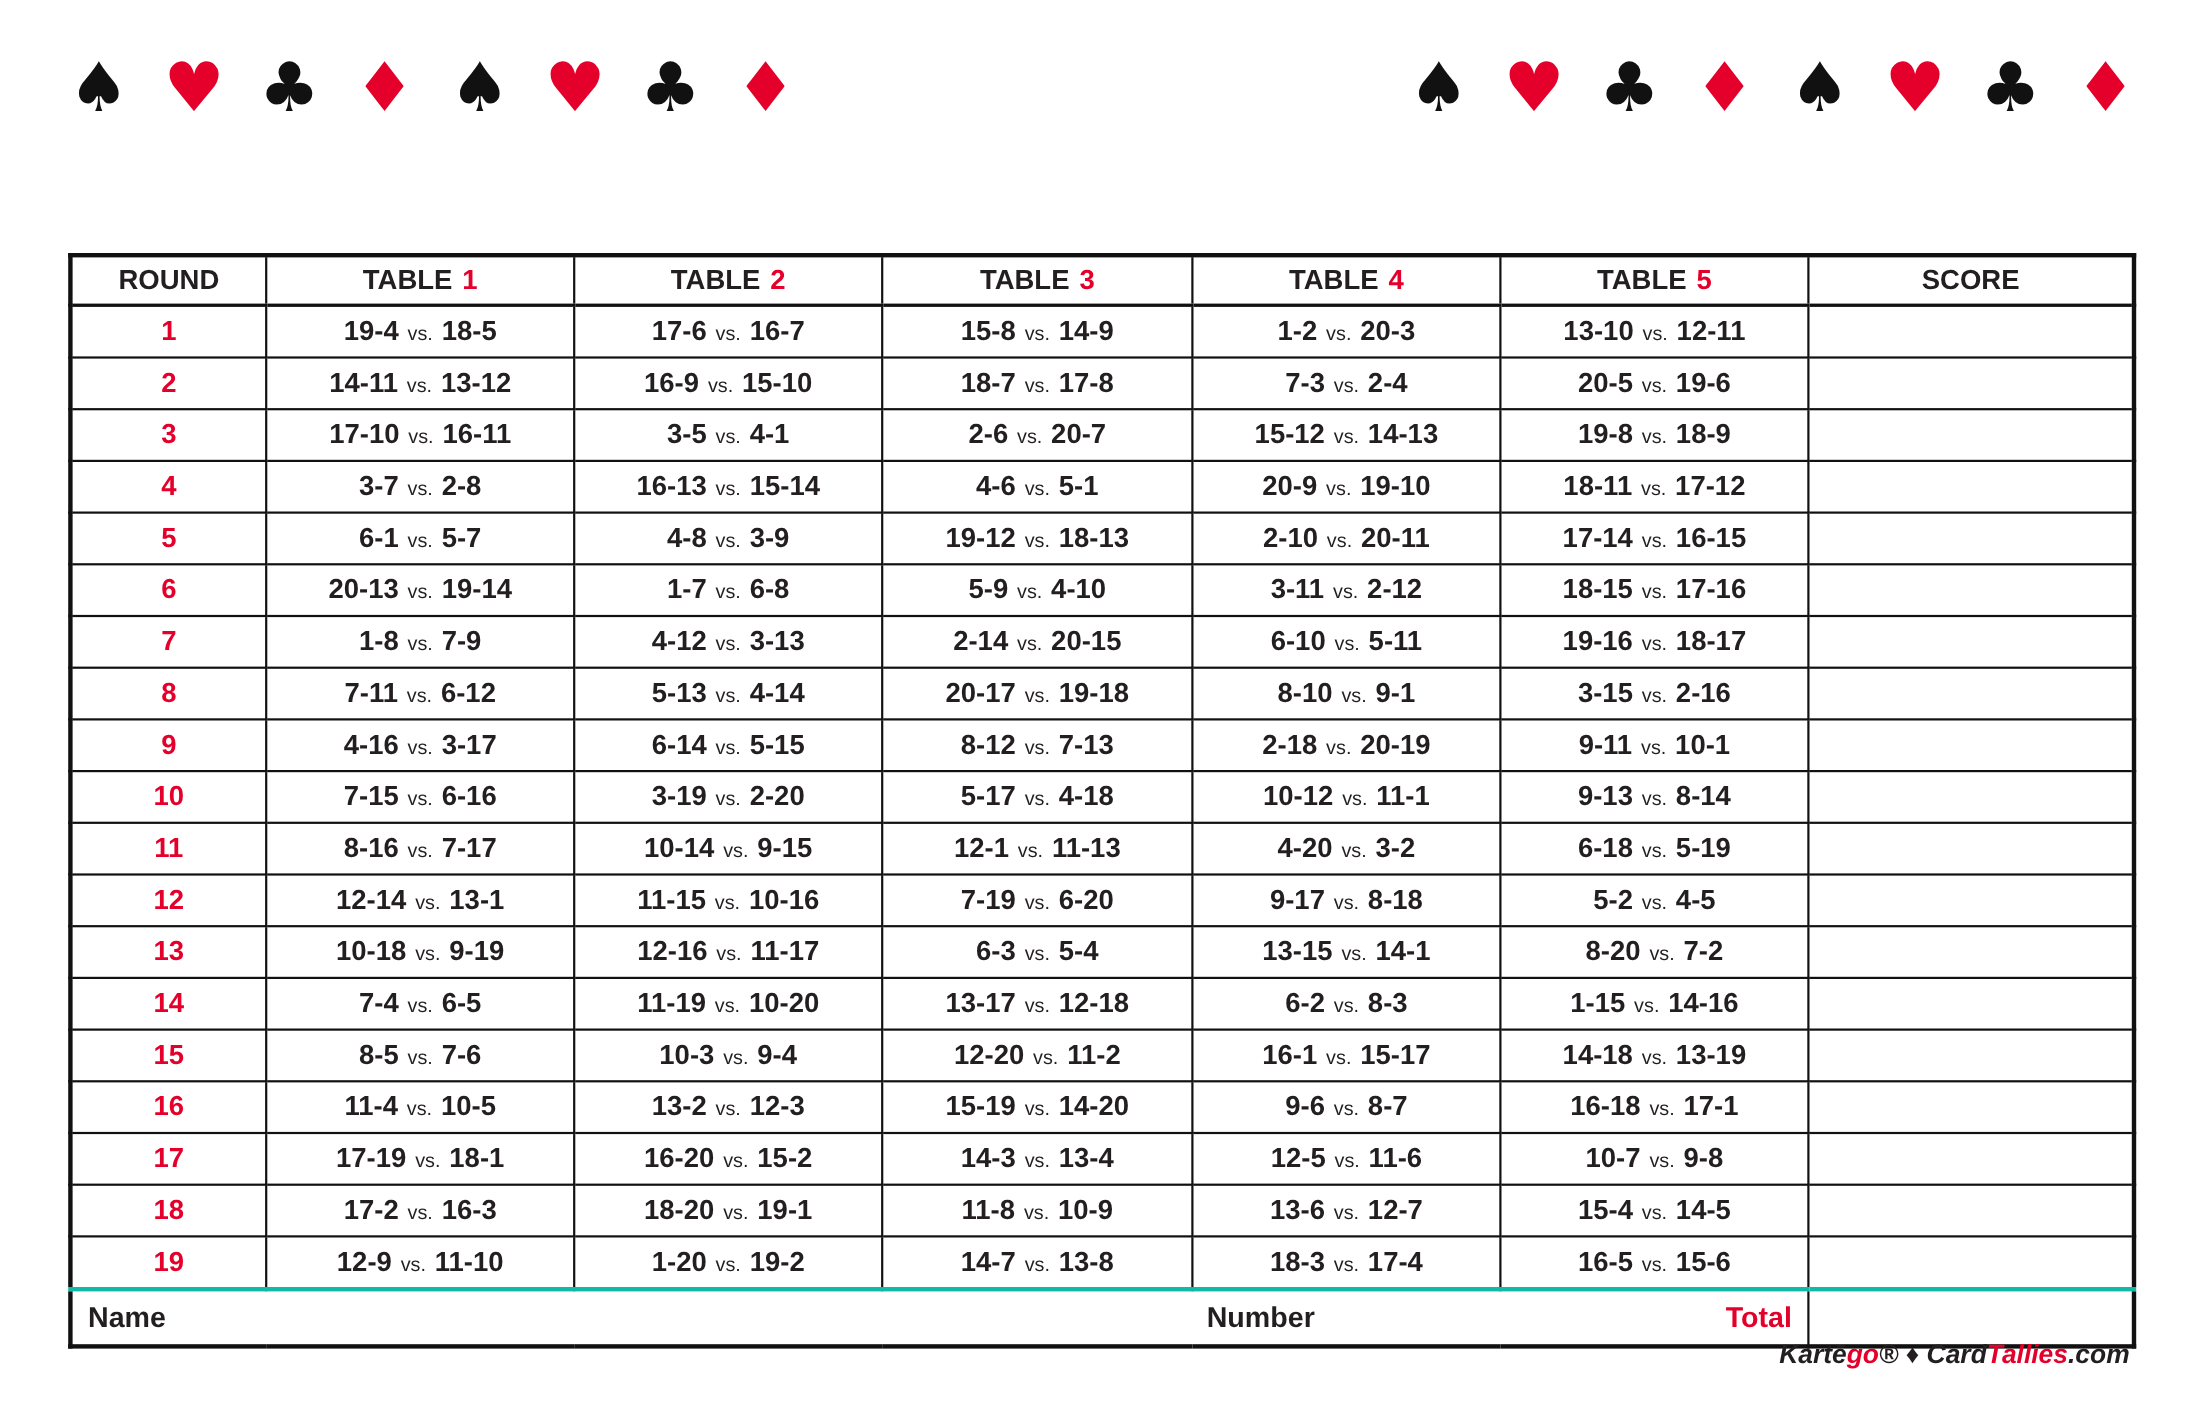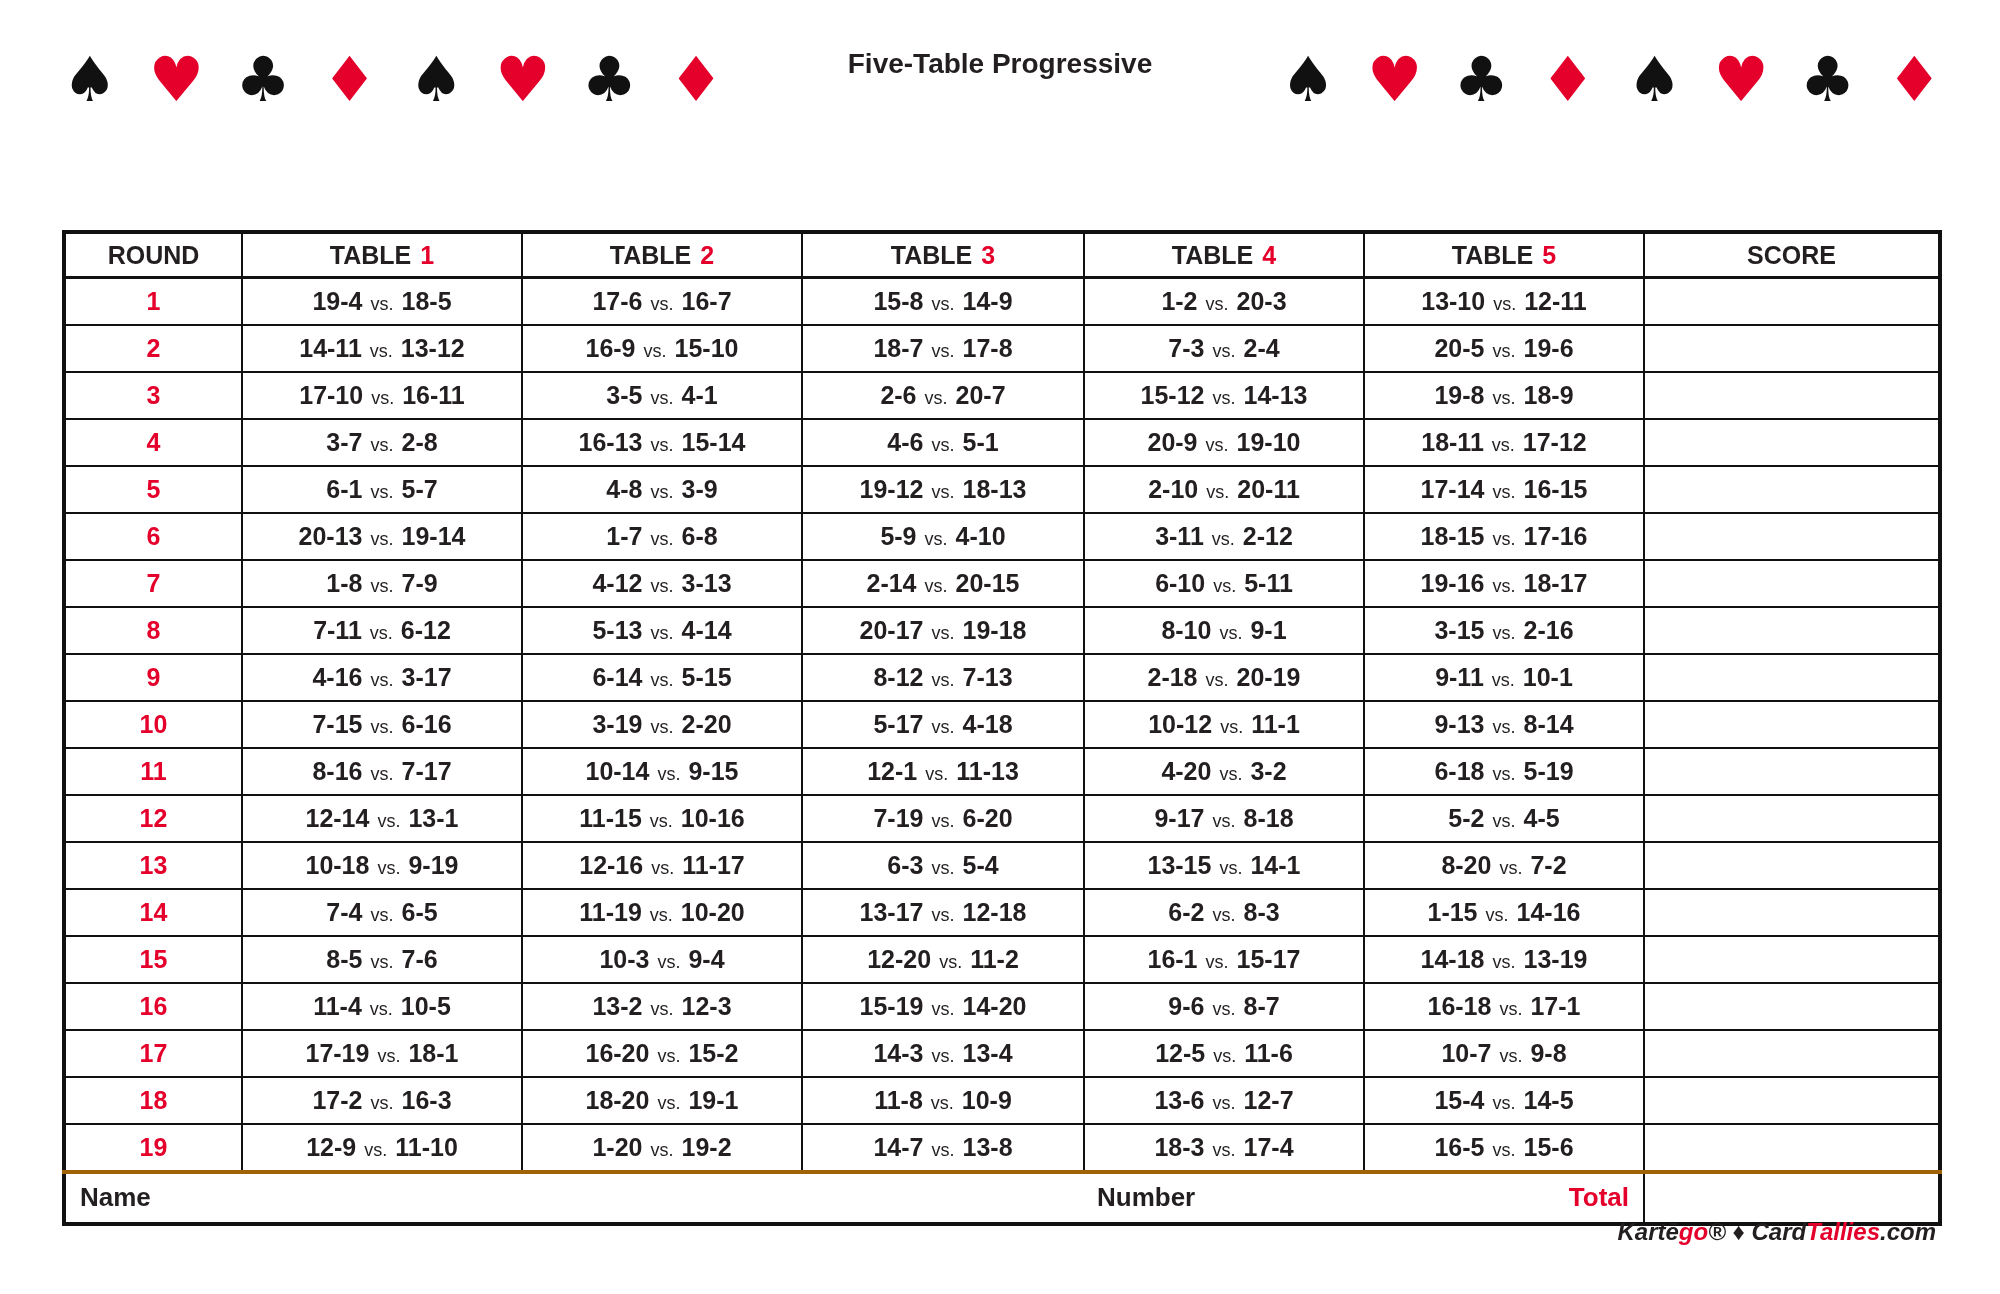--- a/index.html
+++ b/index.html
@@ -28,21 +28,21 @@
     border:4px solid #111111;
     margin-top:40px;
   }
   .tally th,.tally td{border:2px solid #111111;text-align:center;padding:0;vertical-align:middle;}
   .tally thead th{height:42px;font-size:25px;font-weight:bold;border-bottom:3px solid #111111;}
   .tally thead .tnum{margin-left:9px;}
   .tally tbody td{height:45px;}
   .round-cell{font-size:25px;font-weight:bold;color:#e4002b;}
   .match-cell .pair{font-size:25px;font-weight:bold;}
   .match-cell .vs{font-size:18px;font-weight:normal;margin:0 8px;}
-  .foot-row td{height:48px;border-top:4px solid #a16207;}
+  .foot-row td{height:48px;border-top:4px solid #14b8a6;}
   .foot-left{position:relative;text-align:left;font-size:26px;font-weight:bold;}
   .foot-name{position:absolute;left:14px;bottom:9px;}
   .foot-number{position:absolute;left:1031px;bottom:9px;}
   .foot-total{position:absolute;right:14px;bottom:9px;}
   
   .branding{
     position:absolute;right:64px;top:1220px;
     font-size:24px;font-weight:bold;font-style:italic;line-height:1;text-align:right;
   }
 </style>
@@ -64,21 +64,20 @@
     <span class="suit red">♥</span>
     <span class="suit black">♣</span>
     <span class="suit red">♦</span>
     <span class="suit black">♠</span>
     <span class="suit red">♥</span>
     <span class="suit black">♣</span>
     <span class="suit red">♦</span>
   </div>
 
 <div class="title-block">
-  <div class="subtitle">Five-Table Progressive</div>
 </div>
 
 <table class="tally">
   <colgroup>
     <col style="width:178px">
       <col style="width:280px">
       <col style="width:280px">
     <col style="width:282px">
       <col style="width:280px">
       <col style="width:280px">

